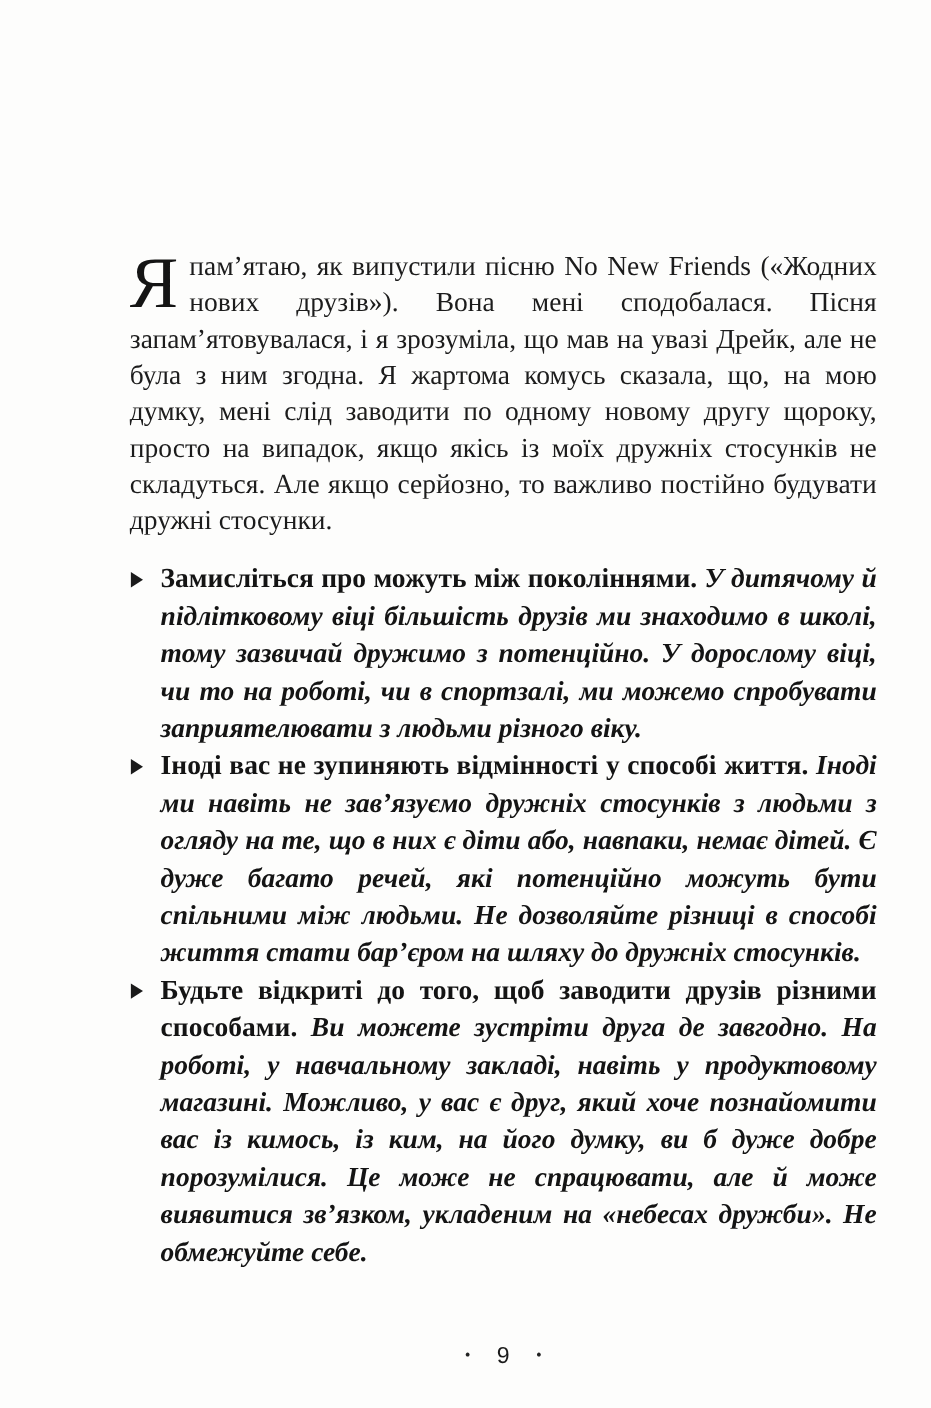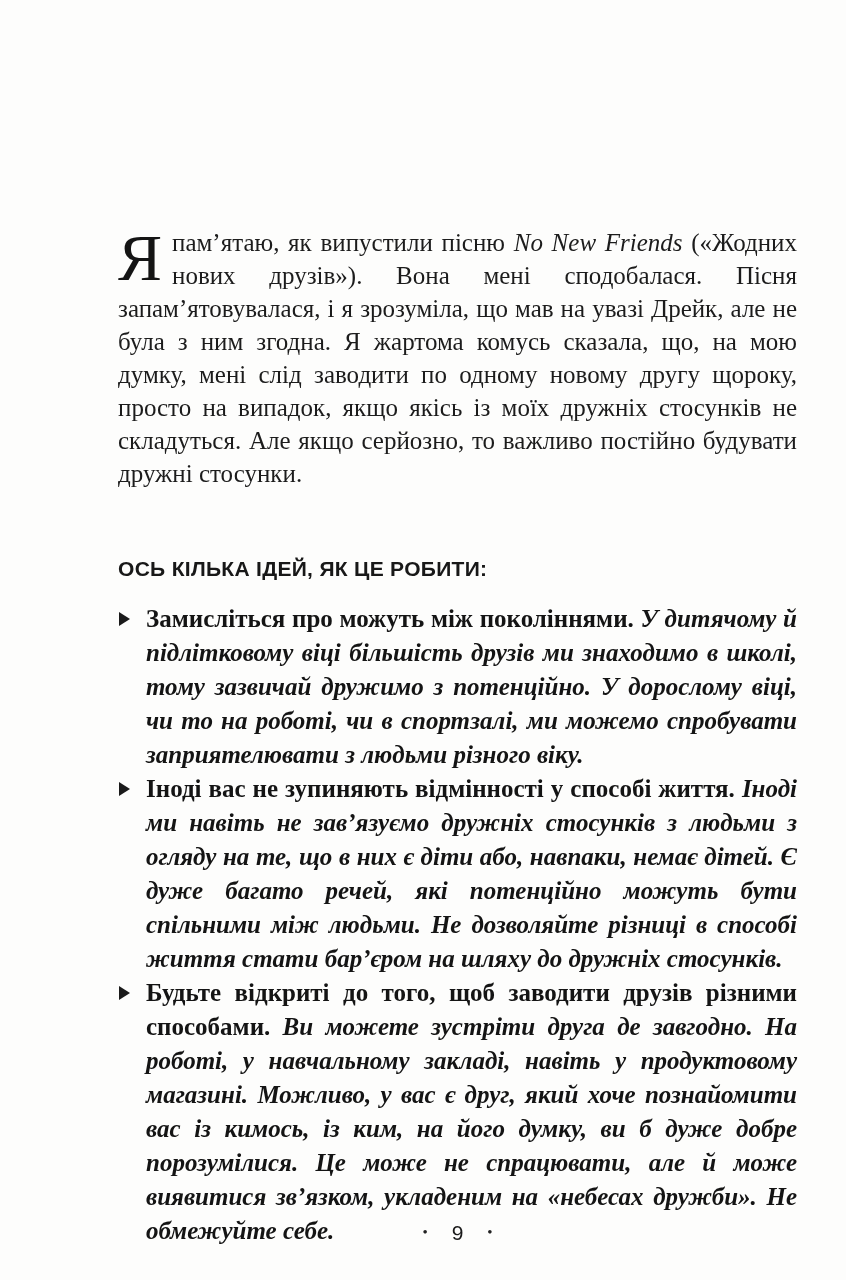--- a/index.html
+++ b/index.html
@@ -37,21 +37,20 @@
 
   .dropcap {
     float: left;
     font-size: 66px;
     line-height: 58px;
     padding: 3px 10px 0 0;
     color: #141414;
   }
 
   .song-title {
-    font-style: italic;
   }
 
   
   .section-heading {
     margin-top: 66px;
     font-family: "Liberation Sans", sans-serif;
     font-weight: 700;
     font-size: 21px;
     line-height: 26px;
     letter-spacing: 0.3px;
@@ -120,21 +119,20 @@
 </style>
 </head>
 <body>
 
 <div class="page">
 
   <div class="content">
 
     <p class="intro"><span class="dropcap">Я</span><span>пам’ятаю, як випустили пісню </span><span class="song-title">No New Friends</span><span> («Жодних нових друзів»). Вона мені сподобалася. Пісня запам’ятовувалася, і я зрозуміла, що мав на увазі Дрейк, але не була з ним згодна. Я жартома комусь сказала, що, на мою думку, мені слід заводити по одному новому другу щороку, просто на випадок, якщо якісь із моїх дружніх стосунків не складуться. Але якщо серйозно, то важливо постійно будувати дружні стосунки.</span></p>
 
-    <h2 class="section-heading">ОСЬ КІЛЬКА ІДЕЙ, ЯК ЦЕ РОБИТИ:</h2>
 
     <ul class="bullets">
 
       <li class="bullet-item">
         <span class="bullet-icon"></span>
         <span class="bullet-lead">Замисліться про можуть між поколіннями.</span>
         <span class="bullet-body">У дитячому й підлітковому віці більшість друзів ми знаходимо в школі, тому зазвичай дружимо з потенційно. У дорослому віці, чи то на роботі, чи в спортзалі, ми можемо спробувати заприятелювати з людьми різного віку.</span>
       </li>
 
       <li class="bullet-item">

